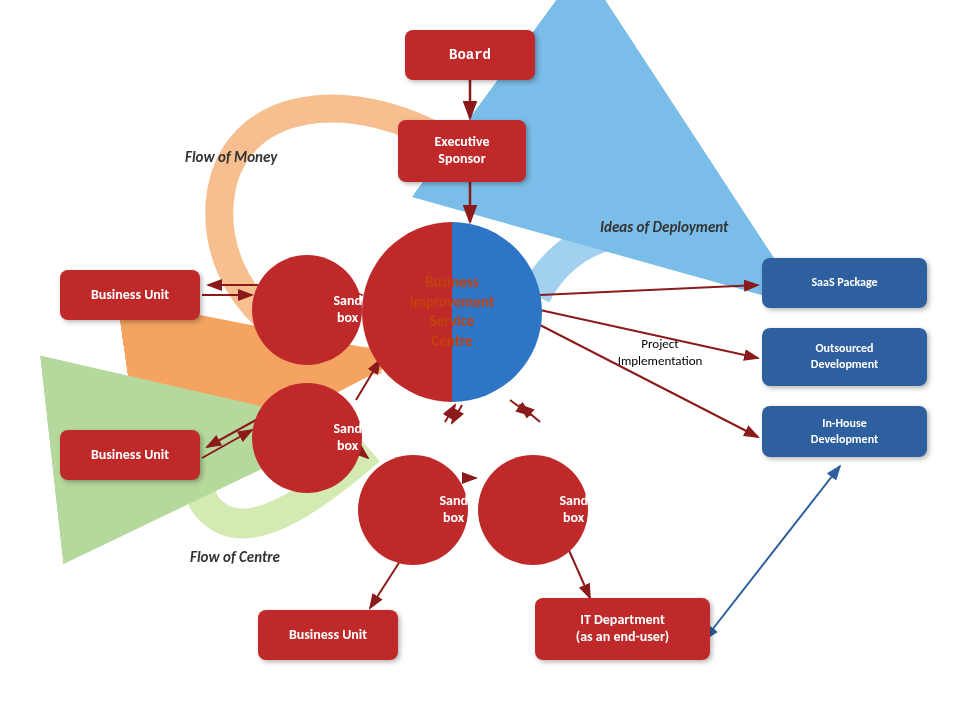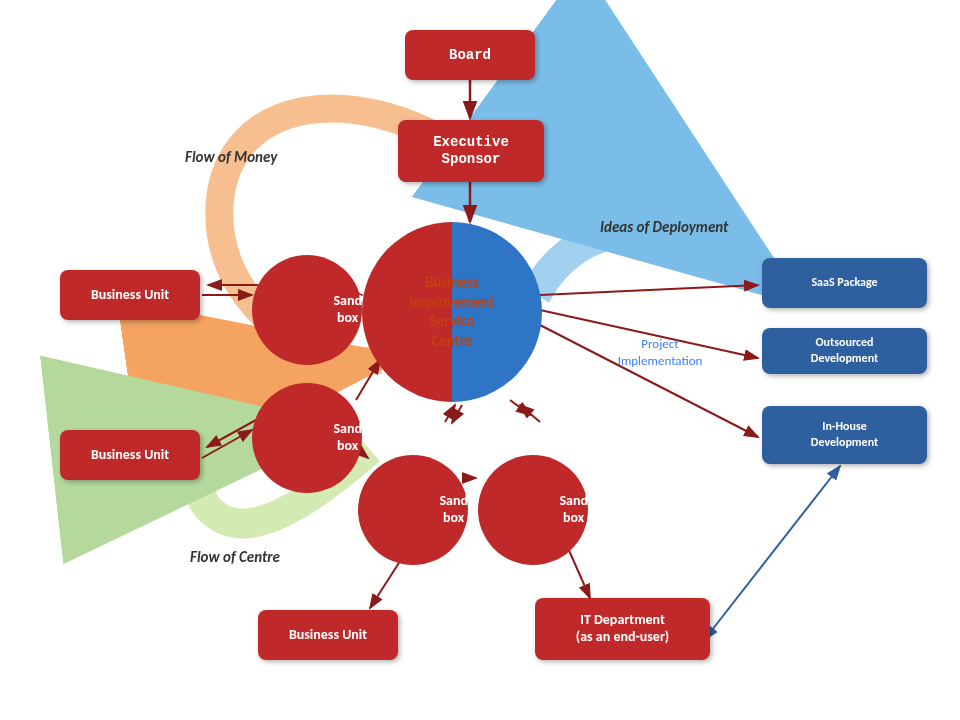--- a/index.html
+++ b/index.html
@@ -96,21 +96,21 @@
     .flow-label {
       position: absolute;
       font-style: italic;
       font-size: 15px;
       color: #333;
       font-weight: bold;
     }
     .project-label {
       position: absolute;
       font-size: 13px;
-      color: #3b82f6;
+      color: #000000;
       text-align: center;
       line-height: 1.3;
     }
     
     .arrows-svg {
       position: absolute;
       top: 0; left: 0;
       width: 960px;
       height: 720px;
       pointer-events: none;
@@ -191,21 +191,21 @@
 
     <line x1="340" y1="435" x2="368" y2="458" stroke="#8B1A1A" stroke-width="2" marker-end="url(#arrow-red)"></line>
 
     <line x1="466" y1="478" x2="476" y2="478" stroke="#8B1A1A" stroke-width="2" marker-end="url(#arrow-red)"></line>
   </svg>
 
   <div class="red-box" style="left:405px; top:30px; width:130px; height:50px;font-family:Liberation Mono, monospace;">
     <span>Board</span>
   </div>
 
-  <div class="red-box" style="left:398px; top:120px; width:146px; height:62px;font-family:Liberation Mono, monospace;">
+  <div class="red-box" style="left:398px; top:120px; width:128px; height:62px;">
     <span>Executive<br>Sponsor</span>
   </div>
 
   <div class="center-circle" style="left:362px; top:222px; width:180px; height:180px;">
     <div class="center-left"></div>
     <div class="center-right"></div>
     <div class="center-text">
       Business<br>Improvement<br>Service<br>Centre
     </div>
   </div>
@@ -223,25 +223,25 @@
   </div>
 
   <div class="red-box" style="left:535px; top:598px; width:175px; height:62px;">
     <span>IT Department<br>(as an end-user)</span>
   </div>
 
   <div class="blue-box" style="left:762px; top:258px; width:165px; height:50px;">
     <span>SaaS Package</span>
   </div>
 
-  <div class="blue-box" style="left:762px; top:328px; width:165px; height:46px;">
+  <div class="blue-box" style="left:762px; top:328px; width:165px; height:58px;">
     <span>Outsourced<br>Development</span>
   </div>
 
-  <div class="blue-box" style="left:762px; top:406px; width:165px; height:58px;">
+  <div class="blue-box" style="left:762px; top:406px; width:165px; height:51px;">
     <span>In-House<br>Development</span>
   </div>
 
   <div class="sandbox-circle" style="left:252px; top:255px; width:110px; height:110px;">
     <span>Sand<br>box</span>
   </div>
 
   <div class="sandbox-circle" style="left:252px; top:383px; width:110px; height:110px;">
     <span>Sand<br>box</span>
   </div>

